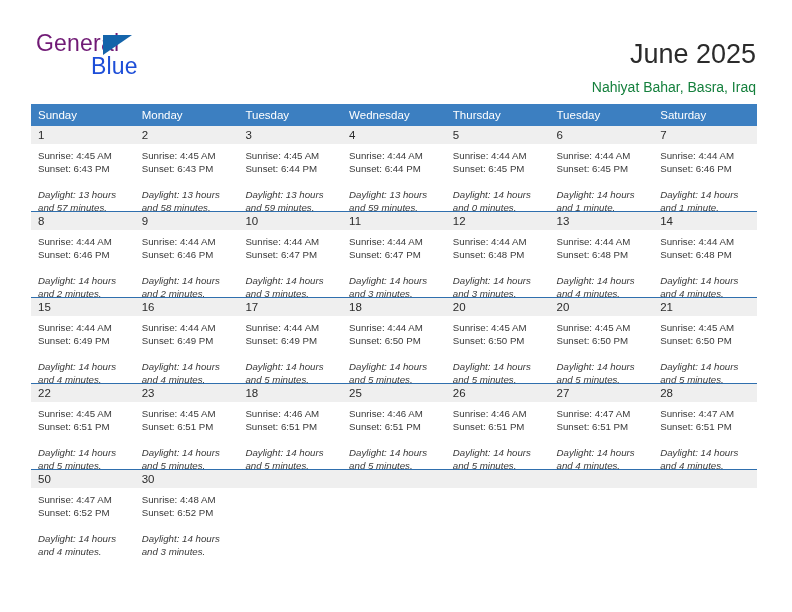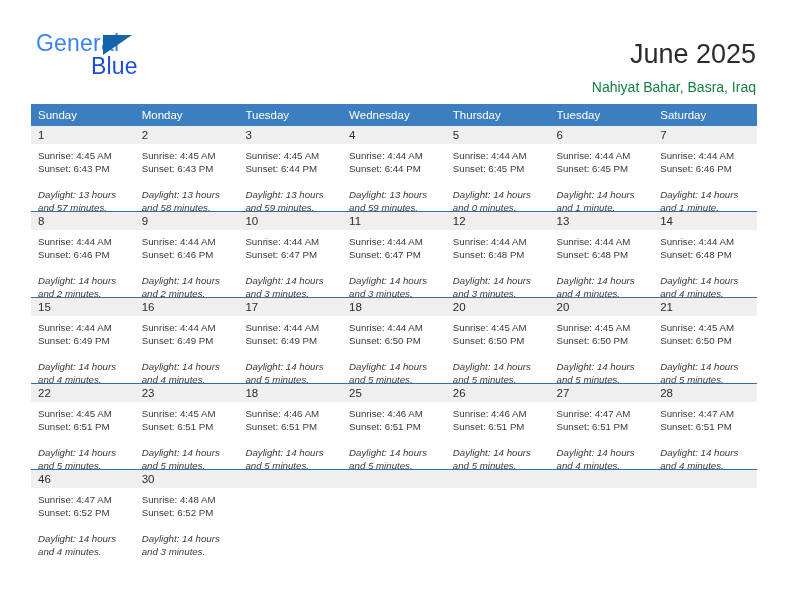--- a/index.html
+++ b/index.html
@@ -38,21 +38,21 @@
     height: 56px;
     line-height: 1;
     user-select: none;
   }
   .brand-general {
     position: absolute;
     left: 0;
     top: 0;
     font-size: 23px;
     letter-spacing: 0.2px;
-    color: #3b82f6;
+    color: #701a75;
     font-family: "Liberation Sans", sans-serif;
   }
   .brand-tri {
     position: absolute;
     left: 67px;
     top: 3px;
     width: 0;
     height: 0;
     border-left: 29px solid #1464aa;
     border-bottom: 20px solid transparent;
@@ -468,21 +468,21 @@
                 <div class="line">Sunrise: 4:47 AM</div>
                 <div class="line">Sunset: 6:51 PM</div>
                 <div class="line daylight">Daylight: 14 hours and 4 minutes.</div>
               </div>
             </div>
           </td>
         </tr>
         <tr class="week-row">
           <td>
             <div class="daycell">
-              <div class="daynum-band">46</div>
+              <div class="daynum-band">50</div>
               <div class="info">
                 <div class="line">Sunrise: 4:47 AM</div>
                 <div class="line">Sunset: 6:52 PM</div>
                 <div class="line daylight">Daylight: 14 hours and 4 minutes.</div>
               </div>
             </div>
           </td>
           <td>
             <div class="daycell">
               <div class="daynum-band">30</div>

